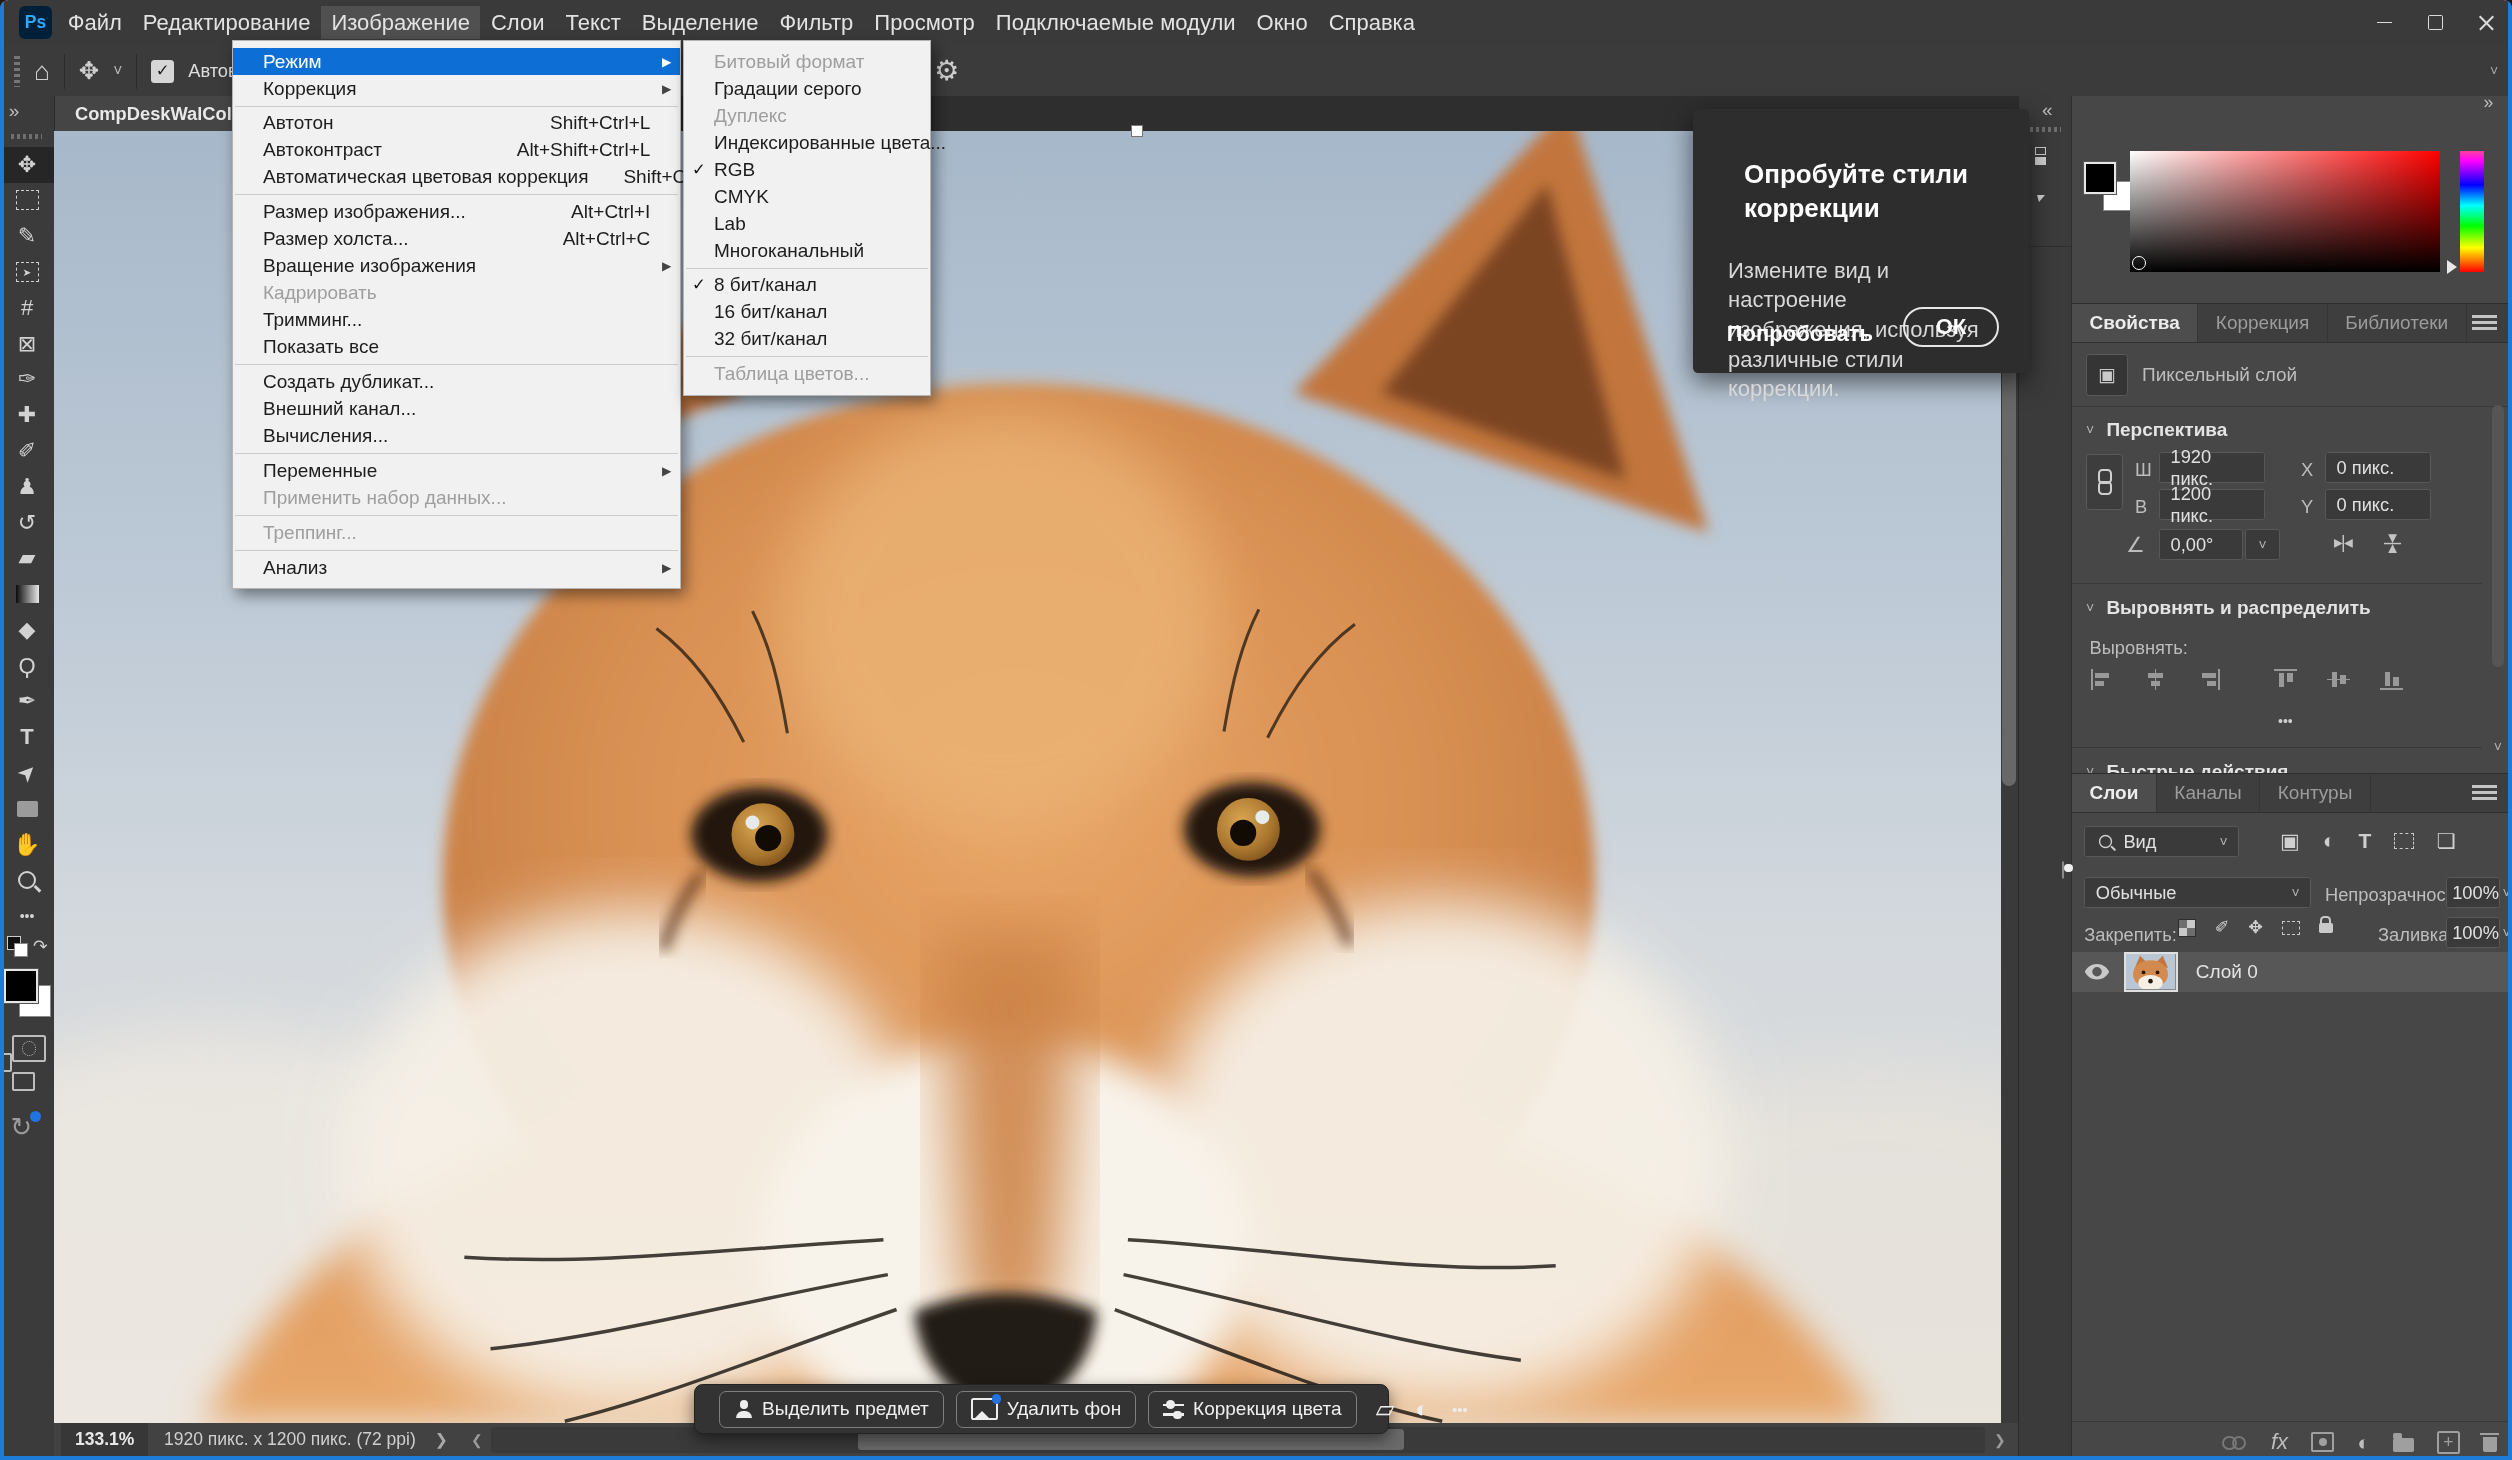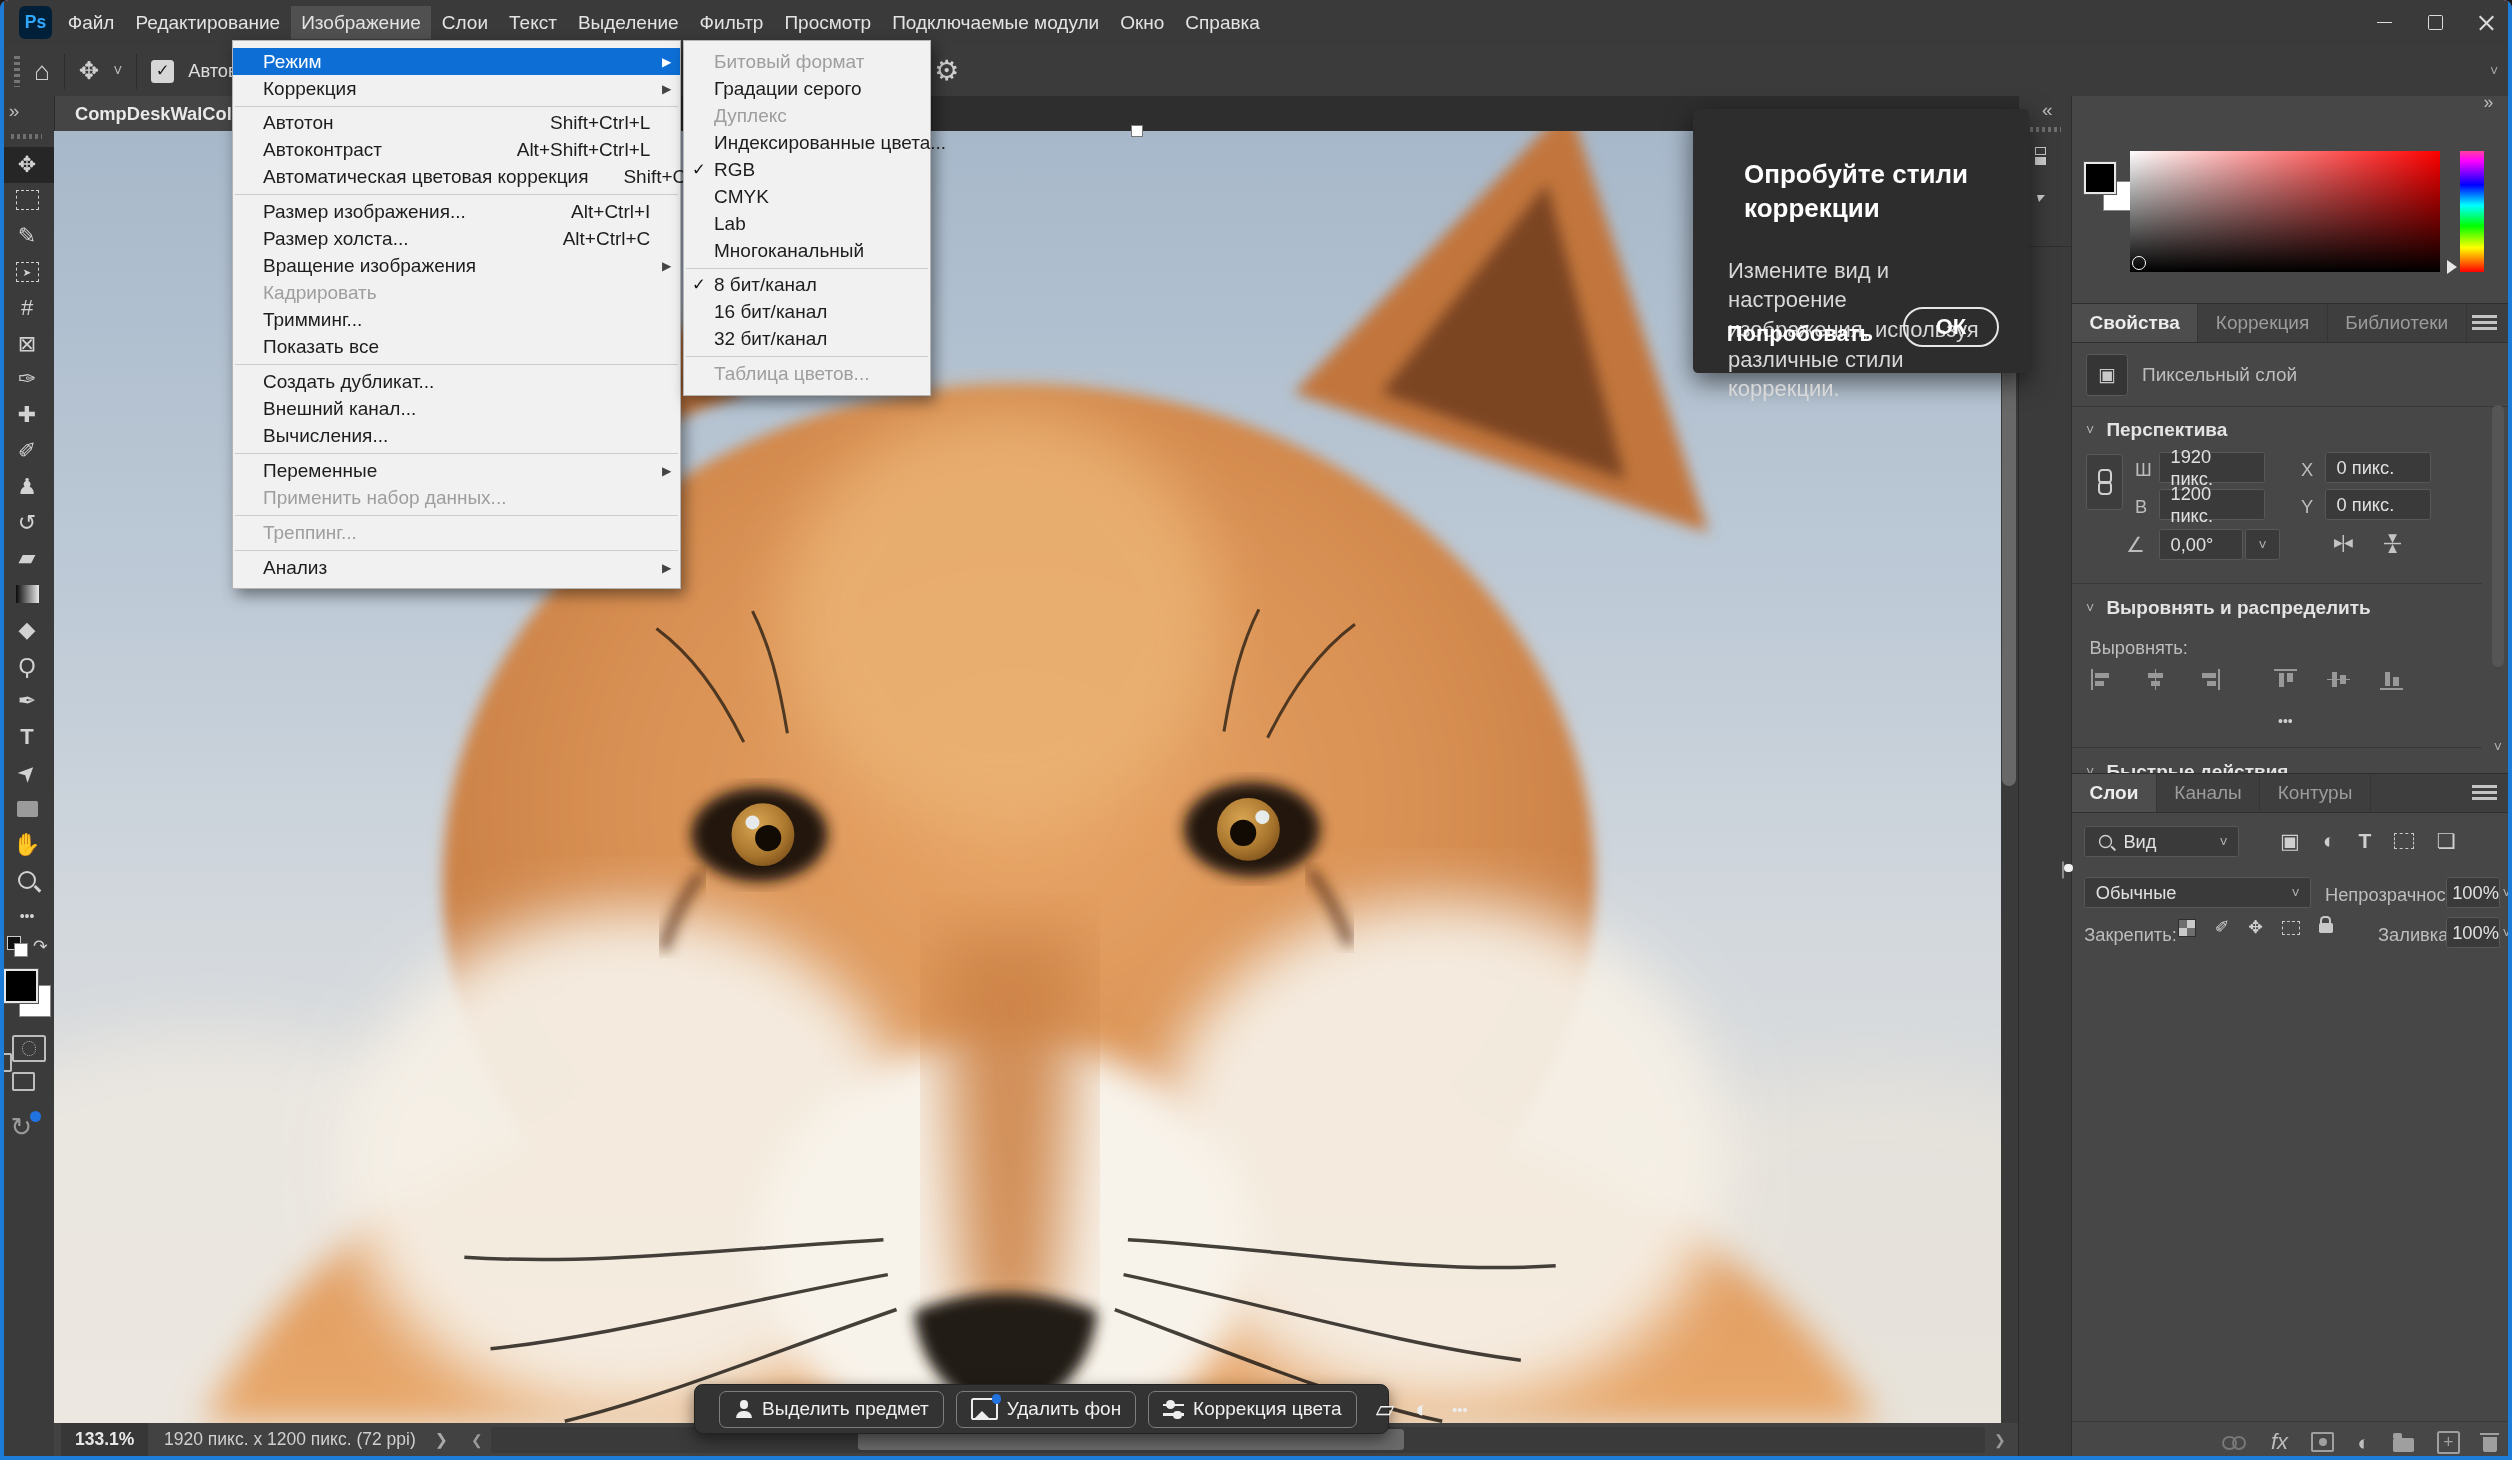--- a/index.html
+++ b/index.html
@@ -5,21 +5,21 @@
   html,body{margin:0;padding:0;background:#1a1a1a;font-family:"Liberation Sans","DejaVu Sans",sans-serif;}
   #root{position:relative;width:2512px;height:1460px;background:#f0abfc;overflow:hidden;color:#d6d6d6;border-radius:8.7px 8.7px 0 0;}
   .abs{position:absolute;}
   .flex{display:flex;align-items:center;}
   .ico{display:flex;align-items:center;justify-content:center;color:#cfcfcf;line-height:1;}
   
   #accent-frame{position:absolute;inset:0;border-left:4.4px solid #1d7cd8;border-right:4.4px solid #1d7cd8;border-bottom:4.4px solid #1d7cd8;pointer-events:none;z-index:200;}
   
   #menubar{left:0;top:0;width:2512px;height:45px;background:#3a3a3a;display:flex;align-items:center;}
   .ps-logo{width:33px;height:33px;margin-left:19px;border-radius:6.1px;background:#00203a;color:#31a8ff;font-size:17.5px;font-weight:bold;display:flex;align-items:center;justify-content:center;}
-  .mb-item{padding:0 10.5px;height:33px;display:flex;align-items:center;font-size:19px;color:#e3e3e3;white-space:nowrap;}
+  .mb-item{padding:0 10.5px;height:33px;display:flex;align-items:center;font-size:22px;color:#e3e3e3;white-space:nowrap;}
   .mb-item.active{background:#505050;}
   .wc{width:51px;height:38px;display:flex;align-items:center;justify-content:center;position:relative;}
   .wc-min i{display:block;width:15.7px;height:1.7px;background:#dcdcdc;}
   .wc-max i{display:block;width:13px;height:13px;border:1.7px solid #dcdcdc;border-radius:1.7px;}
   .wc-close i,.wc-close b{position:absolute;width:19px;height:1.7px;background:#dcdcdc;}
   .wc-close i{transform:rotate(45deg);} .wc-close b{transform:rotate(-45deg);}
   
   #optionsbar{left:0;top:45px;width:2512px;height:52px;background:#3b3b3b;border-bottom:0.9px solid #282828;}
   .grip-v{width:6.1px;height:31px;background:repeating-linear-gradient(to bottom,#757575 0 2.6px,transparent 2.6px 6.1px);}
   .sepv{width:0.9px;height:35px;background:#2b2b2b;}
@@ -569,20 +569,38 @@
         <span class="ico" style="font-size:17.5px;">✐</span>
         <span class="ico" style="font-size:17.5px;">✥</span>
         <span class="box-dash" style="width:15.7px;height:12.2px;border-color:#c9c9c9;"></span>
         <span class="i-lock" style="margin-top:0;"></span>
       </div>
       <span class="plabel abs" style="left:306px;top:150px;">Заливка:</span>
       <div class="pfield abs" style="left:374px;top:143px;width:54px;padding:0 5.2px;">
           <span>100%</span>
           <span class="chev" style="margin-left:3.5px;">˅</span>
         </div>
+      <div class="layer-row" style="top:178px;">
+        <svg class="eye-svg" style="margin:0 14px 0 12.2px;" viewBox="0 0 30 20">
+          <path d="M15 1 C7 1 2.5 6.5 1 10 C2.5 13.5 7 19 15 19 C23 19 27.5 13.5 29 10 C27.5 6.5 23 1 15 1 Z M15 15.5 A5.5 5.5 0 1 1 15 4.5 A5.5 5.5 0 1 1 15 15.5 Z" fill="#c9c9c9" fill-rule="evenodd"></path>
+        </svg>
+        <span class="thumb-frame">
+          <svg width="49" height="35" viewBox="0 0 56 40" preserveAspectRatio="none">
+            <rect width="56" height="40" fill="#b9c6d4"></rect>
+            <polygon points="10,16 16,2 26,12" fill="#c2763d"></polygon>
+            <polygon points="32,12 42,2 48,16" fill="#c2763d"></polygon>
+            <ellipse cx="28" cy="23" rx="20" ry="16" fill="#d38a4e"></ellipse>
+            <ellipse cx="28" cy="33" rx="14" ry="9" fill="#f5efe5"></ellipse>
+            <circle cx="20" cy="21" r="2.2" fill="#2a1a0c"></circle>
+            <circle cx="36" cy="21" r="2.2" fill="#2a1a0c"></circle>
+            <circle cx="28" cy="31" r="2.6" fill="#241a13"></circle>
+          </svg>
+        </span>
+        <span style="margin-left:17.5px;font-size:19px;color:#e4e4e4;">Слой 0</span>
+      </div>
       <div class="abs" style="left:0;bottom:40px;width:437px;height:0.9px;background:#393939;"></div>
       <div class="flex abs" style="right:12.2px;bottom:3.5px;gap:23px;height:33px;">
         <span class="i-chain">
             <i></i>
             <i></i>
           </span>
         <span style="font-size:22px;font-style:italic;color:#bdbdbd;">fx</span>
         <span class="i-maskf">
             <i></i>
           </span>

